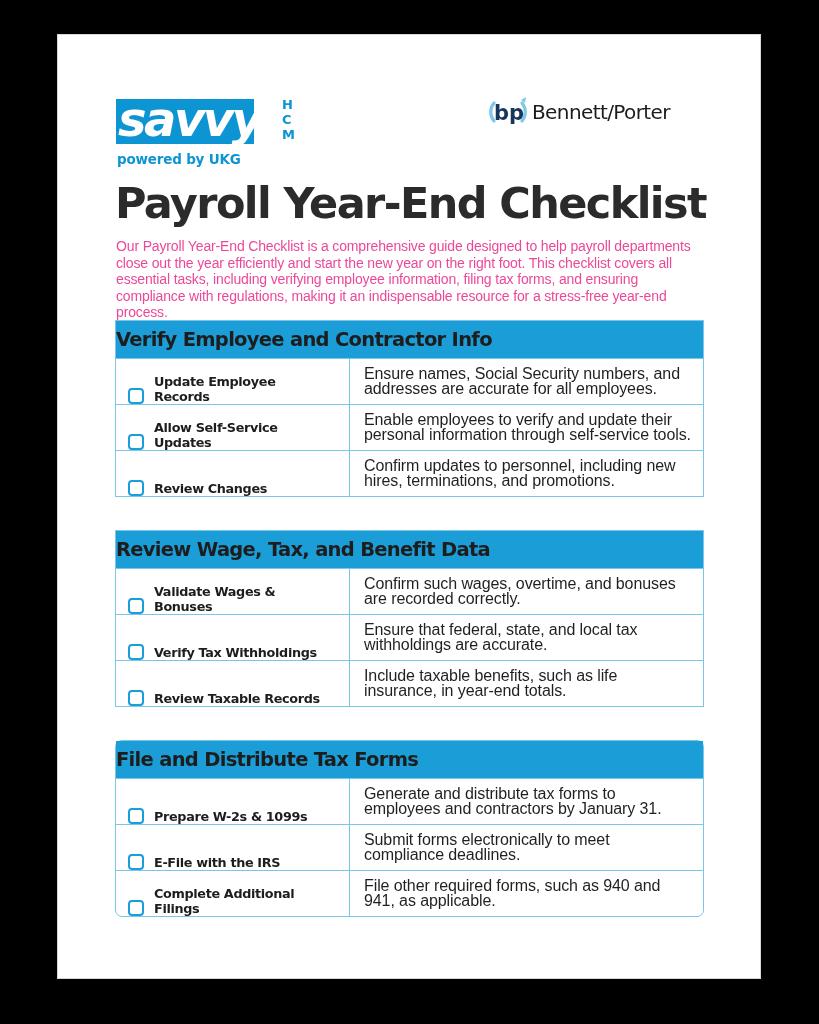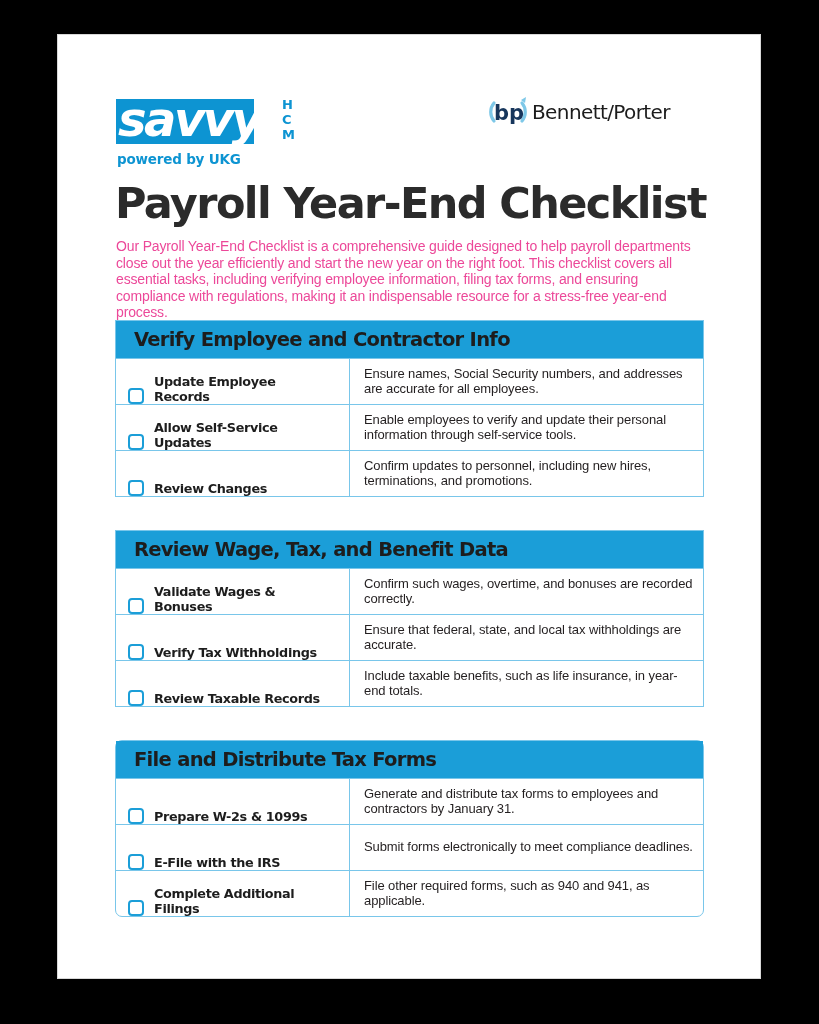--- a/index.html
+++ b/index.html
@@ -166,21 +166,21 @@
     box-sizing: border-box;
     background: #ffffff;
   }
   .section:last-child { margin-bottom: 0; border-radius: 7px; }
 
   .section-header {
     height: 37px;
     background: #1b9ed8;
     display: flex;
     align-items: center;
-    padding-left: 18px;
+    padding-left: 0;
     box-sizing: border-box;
   }
   .section-header-title {
     font-size: 19.5px;
     font-weight: bold;
     color: #1d1d1d;
     letter-spacing: -0.7px;
     font-family: "DejaVu Sans", sans-serif;
   }
 
@@ -222,21 +222,21 @@
   }
 
   .task-right {
     flex: 1;
     display: flex;
     align-items: center;
     padding: 6px 10px 6px 14px;
     box-sizing: border-box;
   }
   .task-desc {
-    font-size: 13px;
+    font-size: 16px;
     line-height: 14.6px;
     color: #231f20;
     letter-spacing: -0.1px;
   }
 </style>
 </head>
 <body>
 
 <div class="page-sheet">
   <div class="page-inner">

